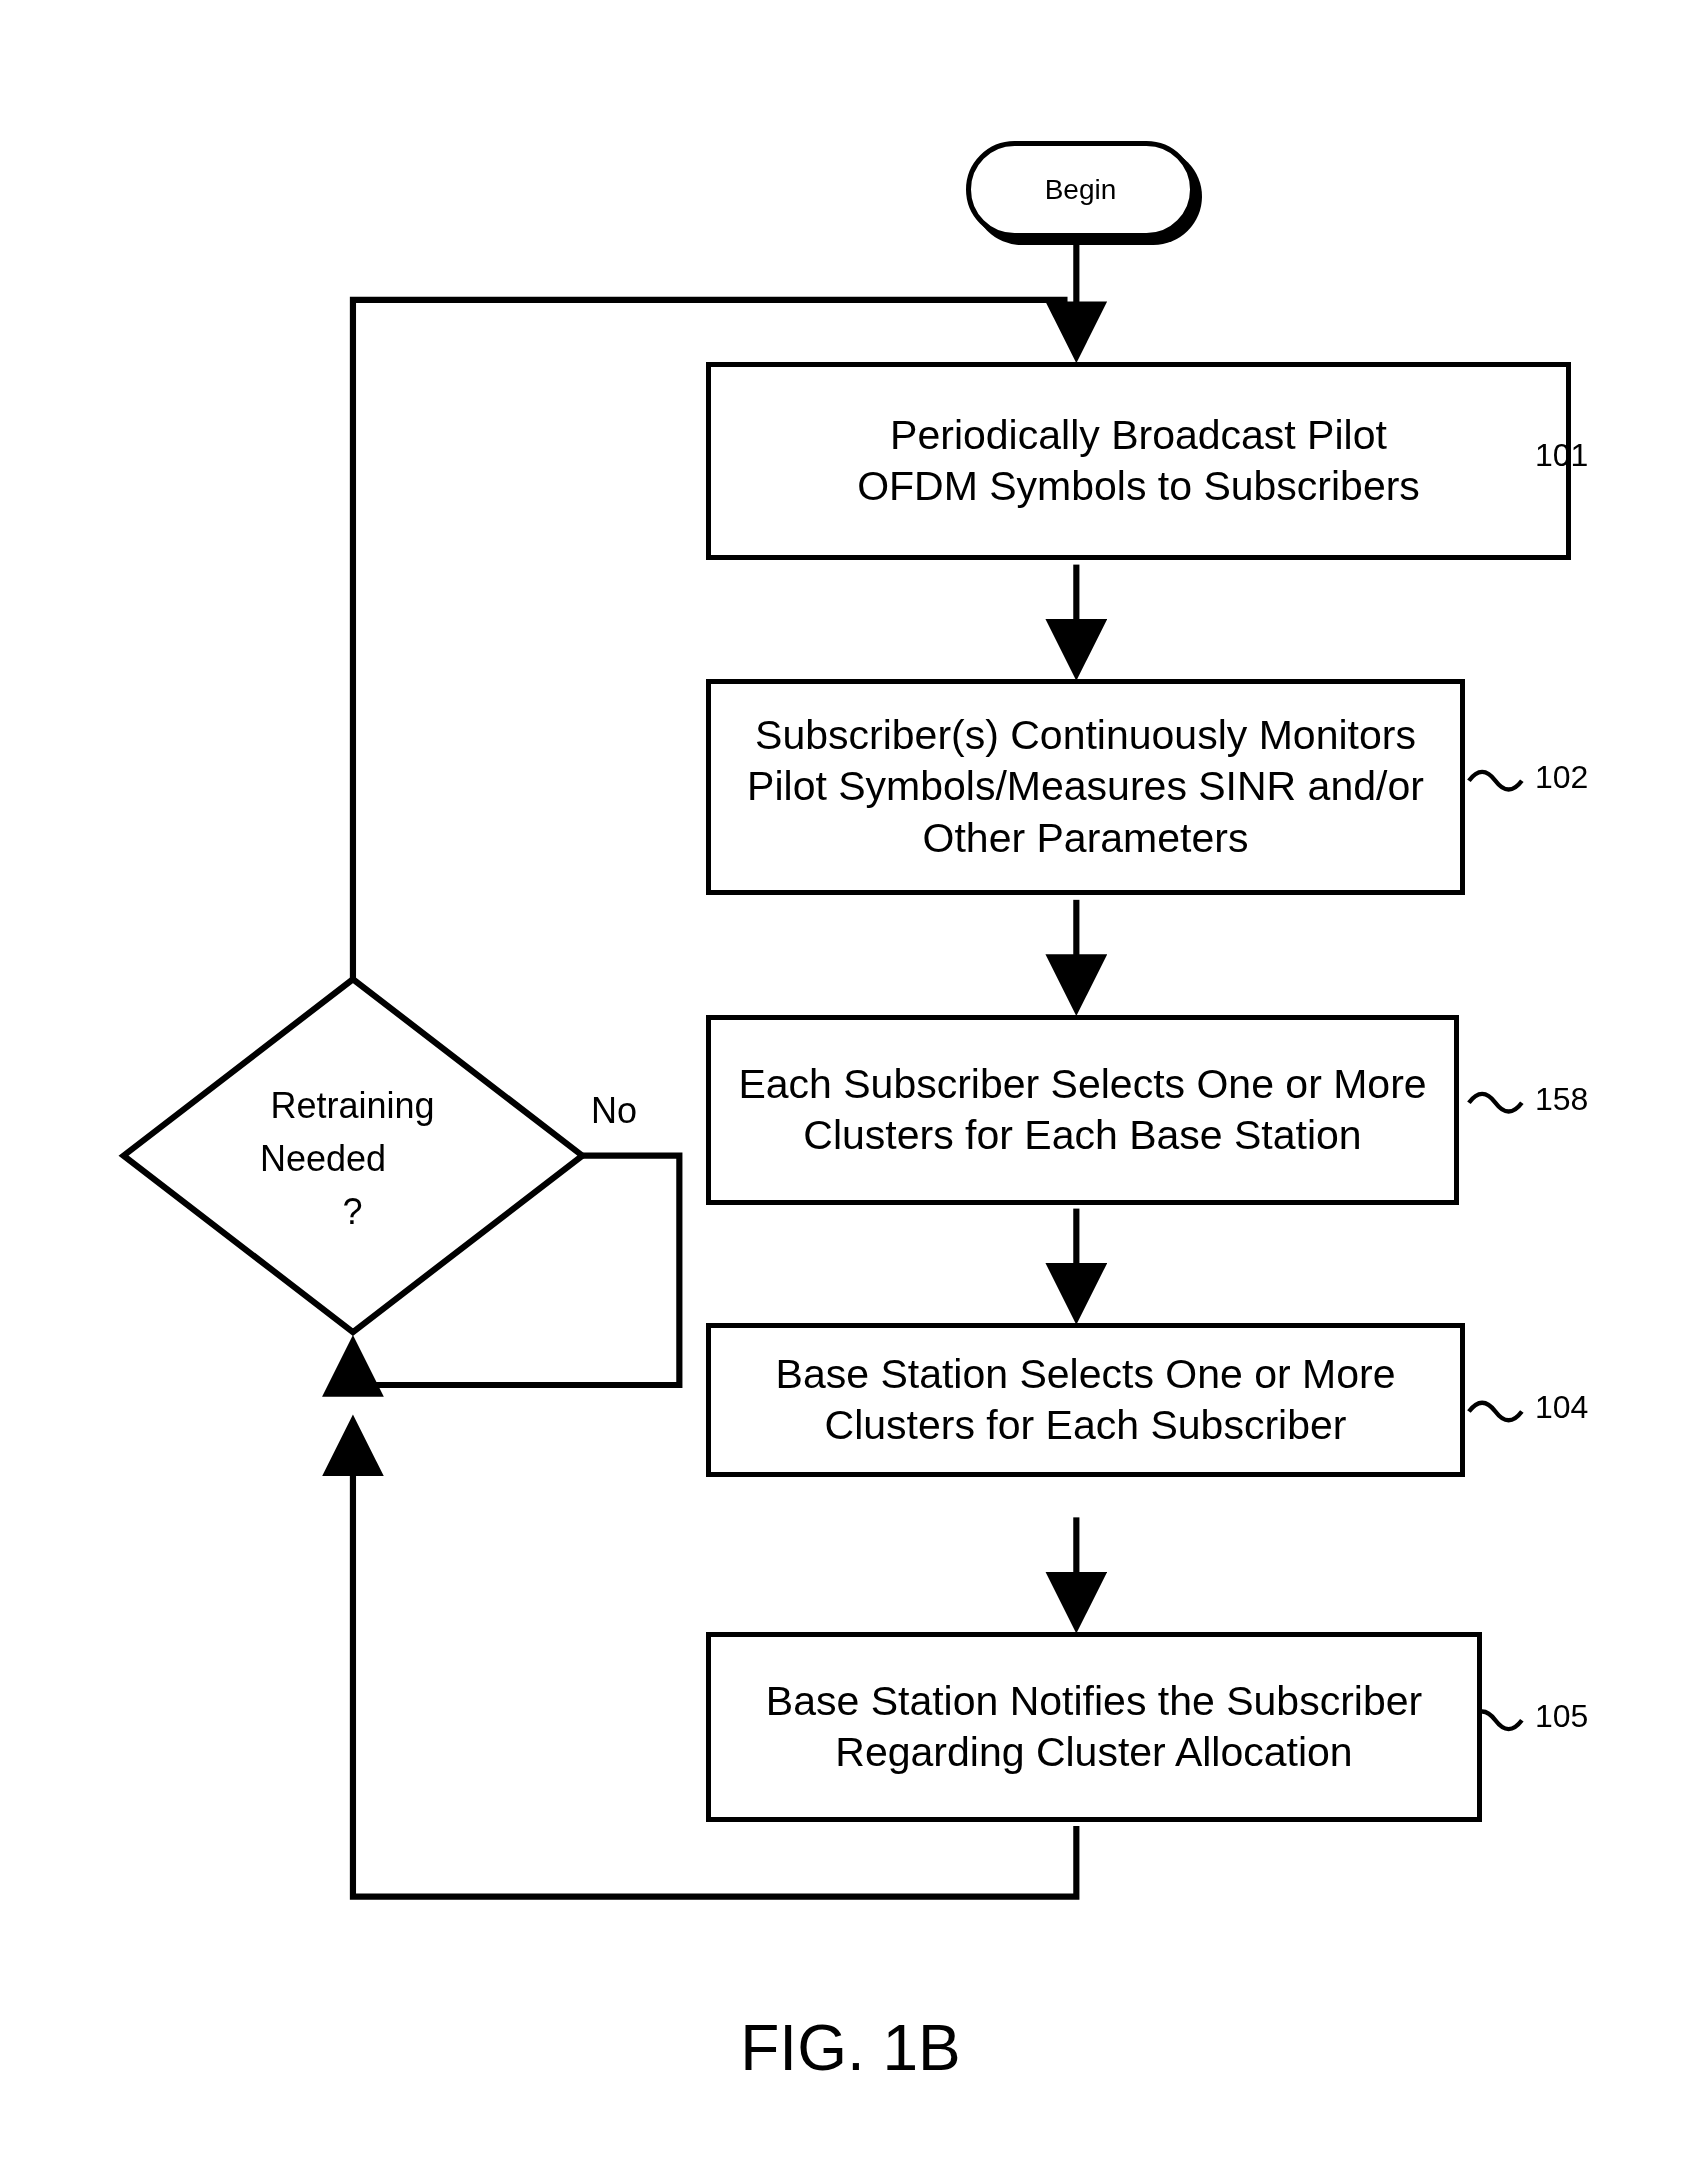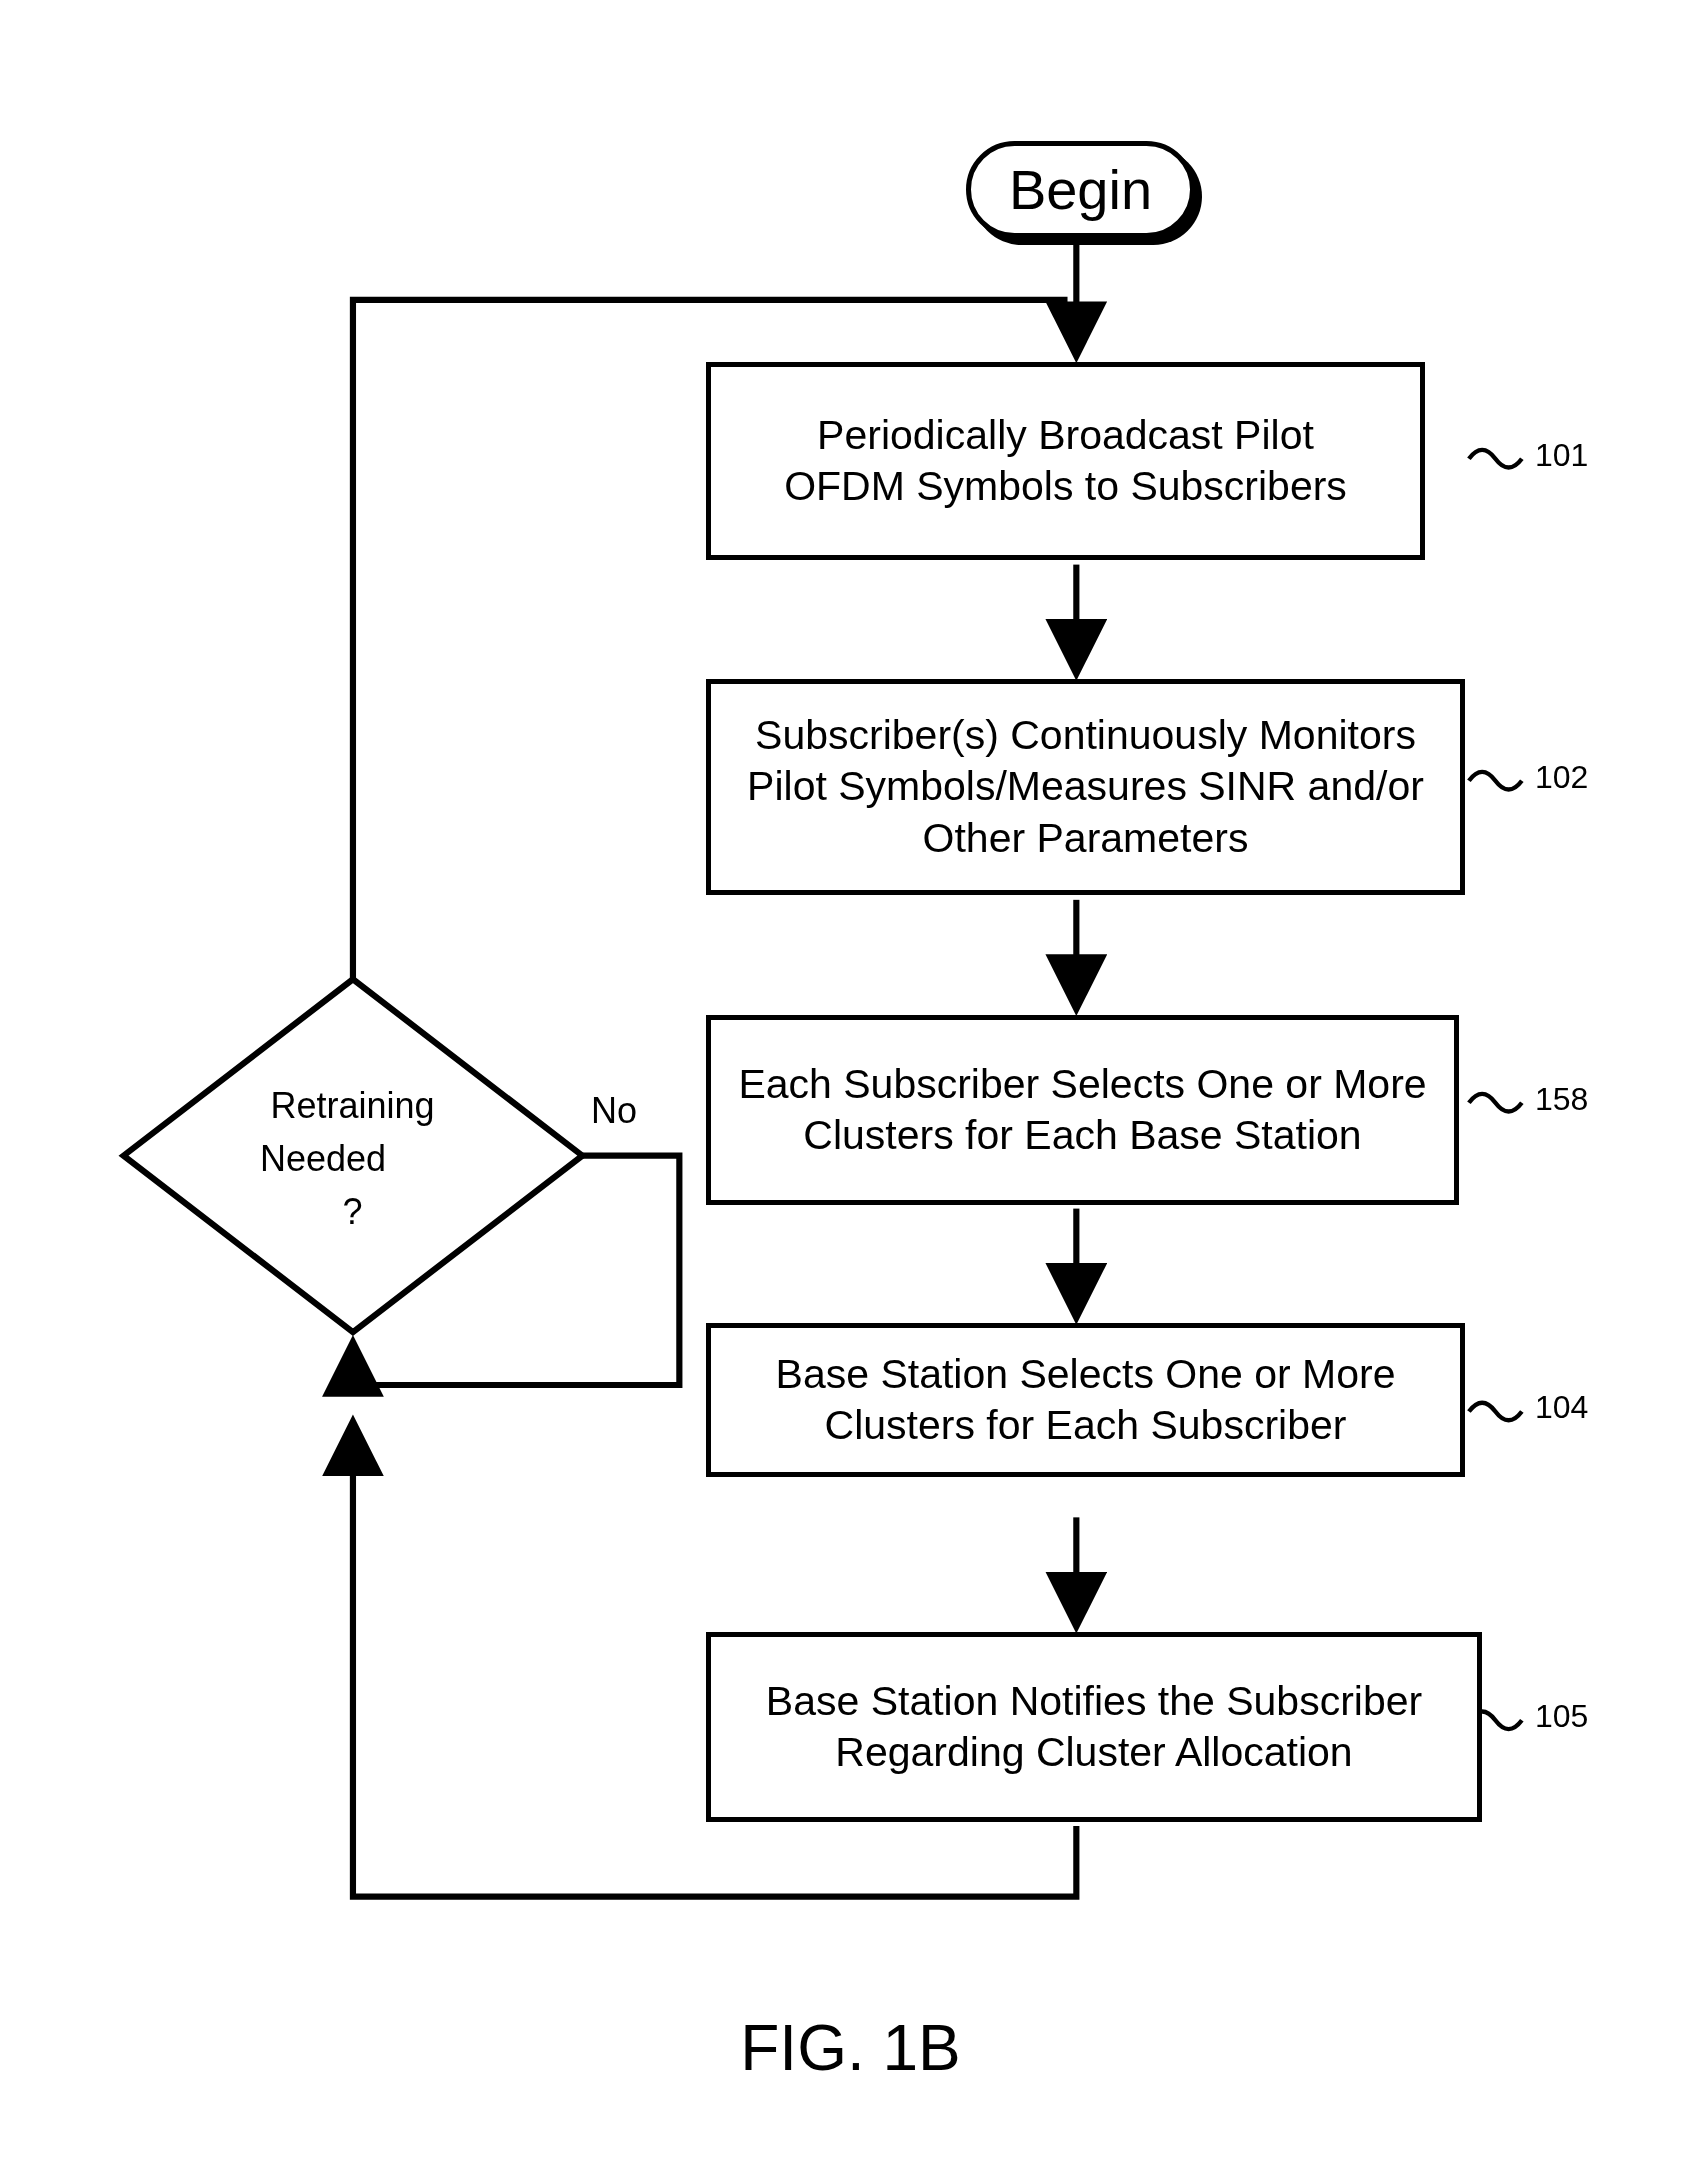--- a/index.html
+++ b/index.html
@@ -2,21 +2,21 @@
 <html style="font-size:14px"><head>
 <meta charset="utf-8">
 <style>
   html,body{margin:0;padding:0;background:#fff;font-family:Arial,Helvetica,sans-serif}
   .page{position:relative;width:1701px;height:2164px}
   svg{position:absolute;top:0;left:0}
   .box{position:absolute;border:5.3px solid #000;background:#fff;display:flex;
        align-items:center;justify-content:center;text-align:center;
        font-size:41px;line-height:1.25;padding:8.8px;box-sizing:border-box}
   .terminator{position:absolute;border:5.3px solid #000;background:#fff;border-radius:71px;
-       display:flex;align-items:center;justify-content:center;font-size:56px;
+       display:flex;align-items:center;justify-content:center;font-size:28px;
        box-shadow:7px 7px 0 #000;box-sizing:border-box}
   .reflabel{position:absolute;font-size:32px}
   .dlabel{position:absolute;font-size:36px}
   .figcap{position:absolute;font-size:64px;left:0;right:0;text-align:center}
 </style>
 </head>
 <body>
 
 <div class="page">
 
@@ -49,21 +49,21 @@
   <path d="M1665,885 q15,-20 30,0 q15,20 30,0" fill="none" stroke="#000" stroke-width="5"></path>
   <path d="M1665,1250 q15,-20 30,0 q15,20 30,0" fill="none" stroke="#000" stroke-width="5"></path>
   <path d="M1665,1600 q15,-20 30,0 q15,20 30,0" fill="none" stroke="#000" stroke-width="5"></path>
   <path d="M1665,1950 q15,-20 30,0 q15,20 30,0" fill="none" stroke="#000" stroke-width="5"></path>
 </svg>
 
 <div class="terminator" style="left:966px;top:141px;width:229px;height:97px">
   <span>Begin</span>
 </div>
 
-<div class="box" style="left:706px;top:362px;width:719px;height:198px">
+<div class="box" style="left:706px;top:362px;width:865px;height:198px">
   <span style="white-space:pre-line">Periodically Broadcast Pilot
 OFDM Symbols to Subscribers</span>
 </div>
 <div class="reflabel" style="left:1535px;top:437px">101</div>
 
 <div class="box" style="left:706px;top:679px;width:759px;height:216px">
   <span style="white-space:pre-line">Subscriber(s) Continuously Monitors
 Pilot Symbols/Measures SINR and/or
 Other Parameters</span>
 </div>

